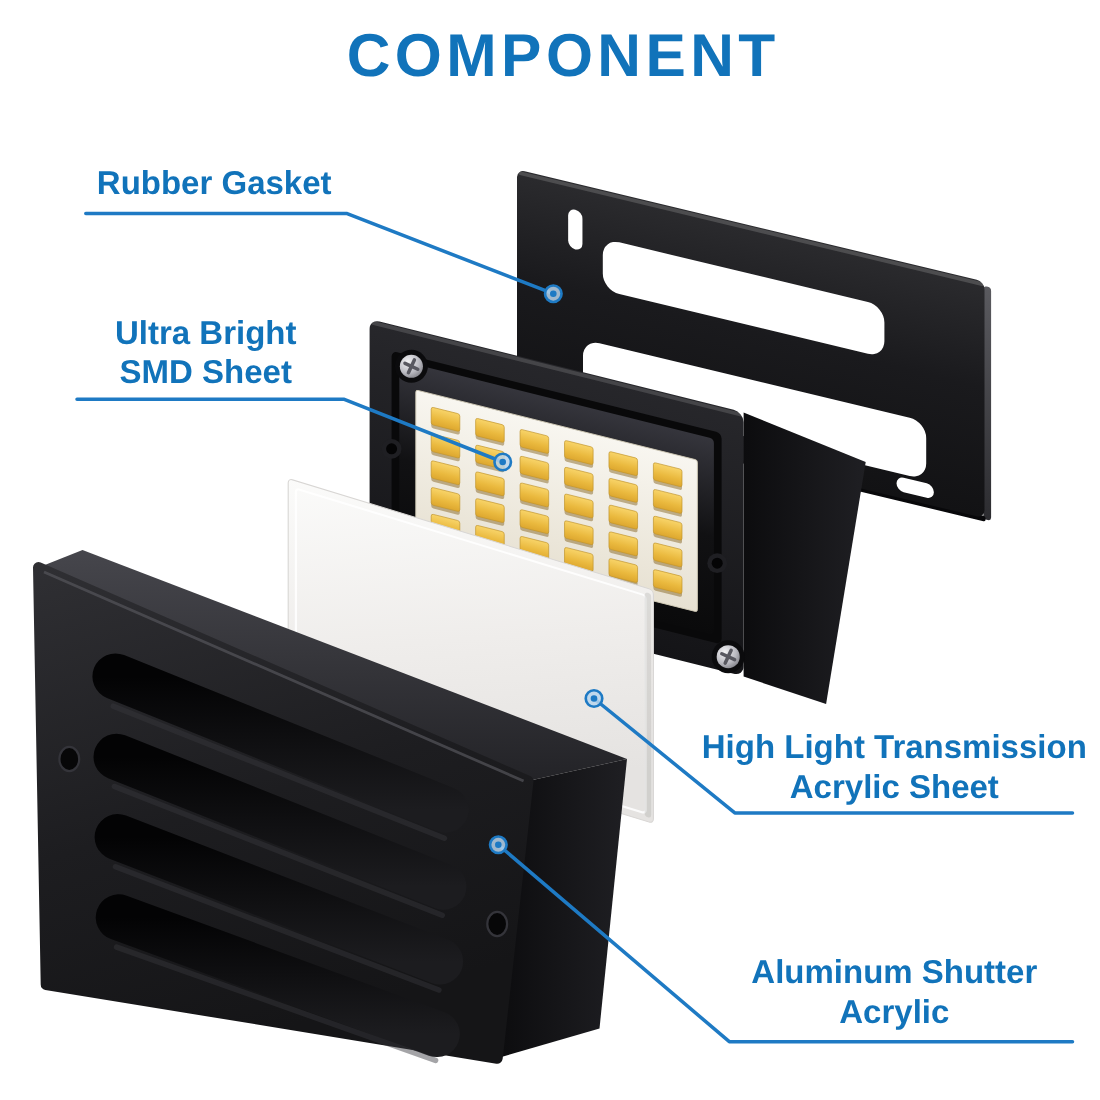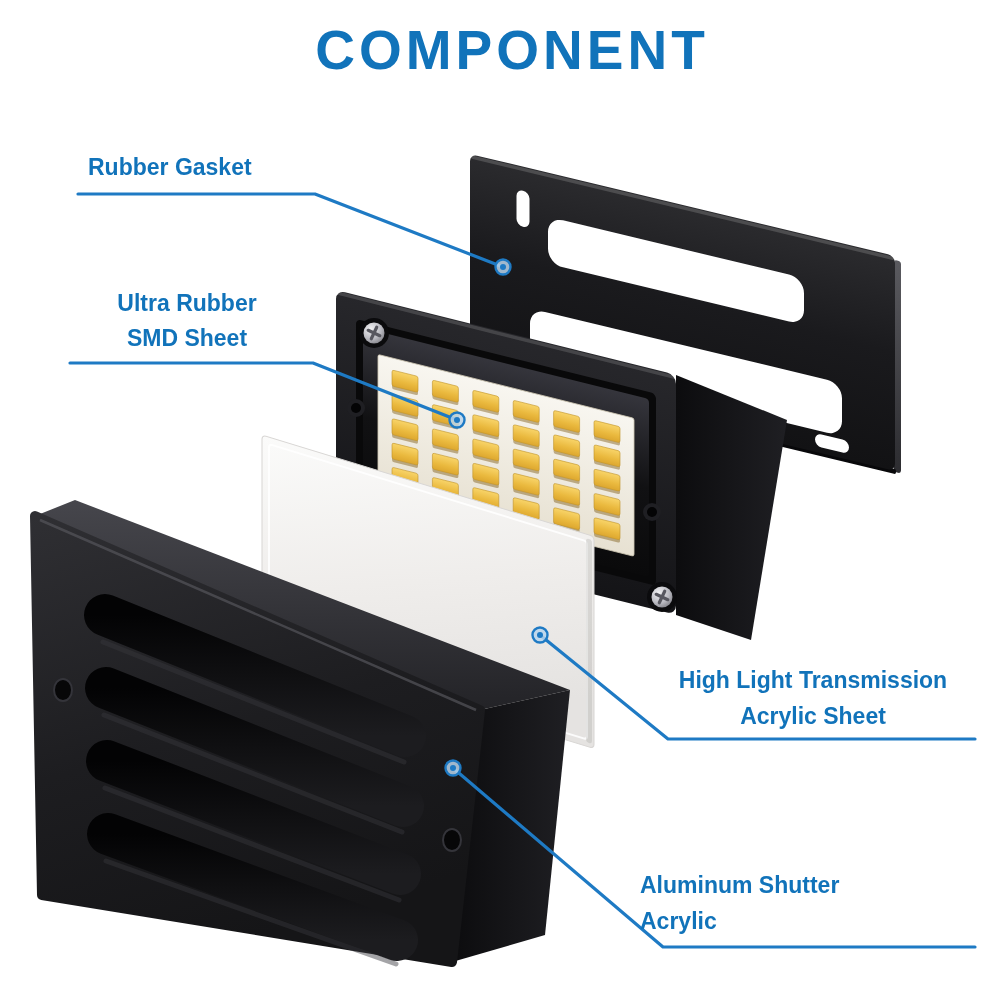--- a/index.html
+++ b/index.html
@@ -6,27 +6,27 @@
   .canvas{
     position:relative;width:1000px;height:1000px;background:#ffffff;
     overflow:hidden;font-family:"Liberation Sans",sans-serif;
   }
   .scene{position:absolute;left:0;top:0;width:1000px;height:1000px;display:block;}
   .page-title{
     position:absolute;left:0;top:22px;width:1000px;text-align:center;
     font-size:55px;font-weight:800;letter-spacing:4px;color:#1173ba;line-height:1.05;padding-left:12px;
   }
   .callout{
-    position:absolute;color:#1173ba;font-weight:700;font-size:23px;line-height:36px;
+    position:absolute;color:#1173ba;font-weight:700;font-size:30px;line-height:36px;
   }
   .callout .l{display:block;}
   .co-rubber{left:88px;top:149px;text-align:left;}
   .co-smd{left:57px;top:286px;width:260px;text-align:center;line-height:35px;}
   .co-acrylic{left:622px;top:662px;width:382px;text-align:center;}
-  .co-alu{left:640px;top:867px;width:346px;}
+  .co-alu{left:640px;top:867px;width:346px;text-align:center;}
 </style>
 </head>
 <body>
 
 <div class="canvas">
 
   <svg class="scene" viewBox="0 0 1000 1000" aria-hidden="true">
     <defs>
       <linearGradient id="gasketG" x1="0" y1="0" x2="0" y2="1">
         <stop offset="0" stop-color="#2b2b2e"></stop>
@@ -240,21 +240,21 @@
     </g>
   </svg>
 
   <div class="page-title">COMPONENT</div>
 
   <div class="callout co-rubber">
     <span class="l">Rubber Gasket</span>
   </div>
 
   <div class="callout co-smd">
-    <span class="l">Ultra Rubber</span>
+    <span class="l">Ultra Bright</span>
     <span class="l">SMD Sheet</span>
   </div>
 
   <div class="callout co-acrylic">
     <span class="l">High Light Transmission</span>
     <span class="l">Acrylic Sheet</span>
   </div>
 
   <div class="callout co-alu">
     <span class="l">Aluminum Shutter</span>

